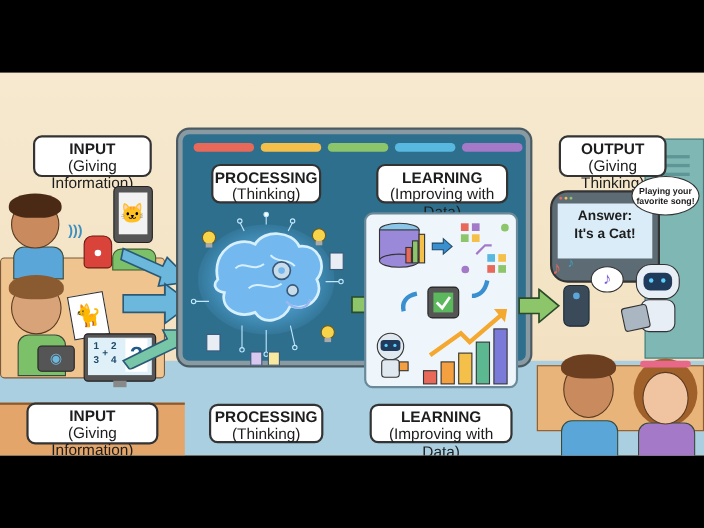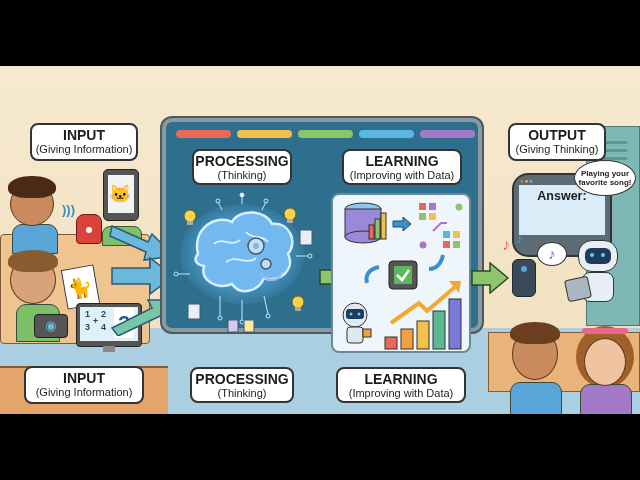--- a/index.html
+++ b/index.html
@@ -16,30 +16,30 @@
 
   .title { left: 0; top: 10px; width: 640px; text-align: center; font-size: 27px; font-weight: 900; color: #7cc3e6;
     letter-spacing: 0.5px; -webkit-text-stroke: 1.5px #2f5d78; }
 
   .board { left: 162px; top: 52px; width: 320px; height: 214px; background: #2e6f8e; border: 4px solid #8a9aa3; border-radius: 10px; box-shadow: 0 0 0 2px #4a5a62; }
   .stripes { position:absolute; left: 10px; top: 8px; display:flex; gap: 6px; }
   .stripe { width: 55px; height: 8px; border-radius: 4px; }
 
   .label { background: #fff; border: 2px solid #333; border-radius: 8px; text-align: center; color: #1d1d1d; line-height: 1.1; }
   .label .h { font-weight: 900; font-size: 14px; display:block; }
-  .label .s { font-size: 11px; display:block; }
+  .label .s { font-size: 14px; display:block; }
 
   .learn-panel { left: 331px; top: 193px; width: 140px; height: 160px; background: #eef6fb; border: 2px solid #6a8a9a; border-radius: 8px; }
 
   .arrow { position:absolute; }
   .kid-head { position:absolute; border-radius: 50%; background:#d9a37a; border: 1.5px solid #5a3a20; }
   .hair { position:absolute; border-radius: 50% 50% 40% 40%; background:#6b3f20; }
   .shirt { position:absolute; border-radius: 10px 10px 0 0; border: 1.5px solid #3a4a3a; }
 
-  .screen-out { left: 512px; top: 173px; width: 100px; height: 84px; background: #5d6b74; border-radius: 16px; border: 2px solid #333; }
+  .screen-out { left: 500px; top: 173px; width: 100px; height: 84px; background: #5d6b74; border-radius: 16px; border: 2px solid #333; }
   .screen-out .inner { position:absolute; left: 5px; top: 10px; width: 86px; height: 50px; background:#d9ecf7; text-align:center; font-weight: 700; font-size: 12.5px; line-height: 1.25; padding-top: 4px; color:#1d1d1d; }
   .bubble { left: 574px; top: 162px; width: 62px; height: 36px; background:#fff; border: 1.5px solid #333; border-radius: 50%; font-size: 8px; text-align:center; line-height: 1.15; padding-top: 8px; color:#1d1d1d; }
 </style>
 </head>
 <body>
 
 <div class="stage">
 
   <div class="abs floor"></div>
   <div class="abs locker">
@@ -229,20 +229,21 @@
 
   <div class="abs label" style="left:508px;top:57px;width:98px;height:38px;padding-top:3px;">
     <span class="h">OUTPUT</span>
     <span class="s">(Giving Thinking)</span>
   </div>
 
   <div class="abs screen-out" style="top:107px;">
     <div style="position:absolute;left:6px;top:3px;font-size:6px;color:#e86a5a;letter-spacing:1px;">●<span style="color:#f4c04a">●</span><span style="color:#8cc56a">●</span></div>
     <div class="inner">
       <div>Answer:</div>
+      <div>It's a Cat!</div>
     </div>
   </div>
   <div class="abs bubble" style="top:94px;font-weight:bold;">Playing your favorite song!</div>
 
   <div class="abs" style="left:502px;top:170px;font-size:16px;color:#e8685a;">♪</div>
   <div class="abs" style="left:516px;top:166px;font-size:12px;color:#3aa8c8;">♪</div>
   <div class="abs" style="left:537px;top:176px;width:30px;height:24px;background:#fff;border:1.5px solid #333;border-radius:50%;text-align:center;font-size:15px;color:#7a5ad8;line-height:22px;">♪</div>
   <div class="abs" style="left:512px;top:193px;width:24px;height:38px;background:#3a4a58;border:1.5px solid #1a2a38;border-radius:6px;">
     <div style="position:absolute;left:8px;top:6px;width:6px;height:6px;border-radius:50%;background:#5aa6d8;"></div>
   </div>

